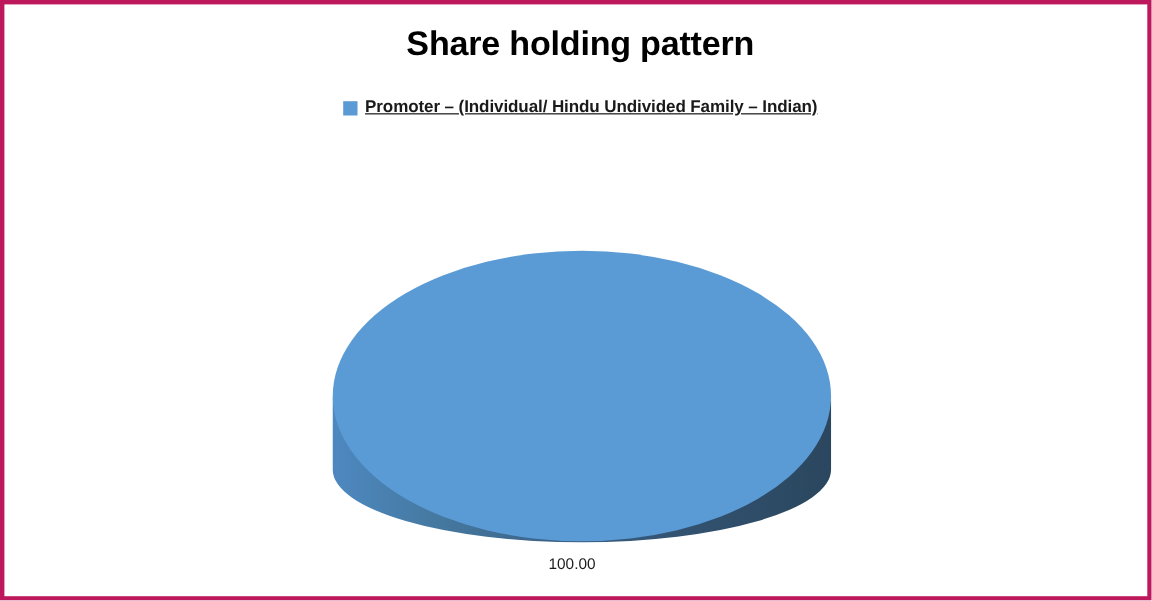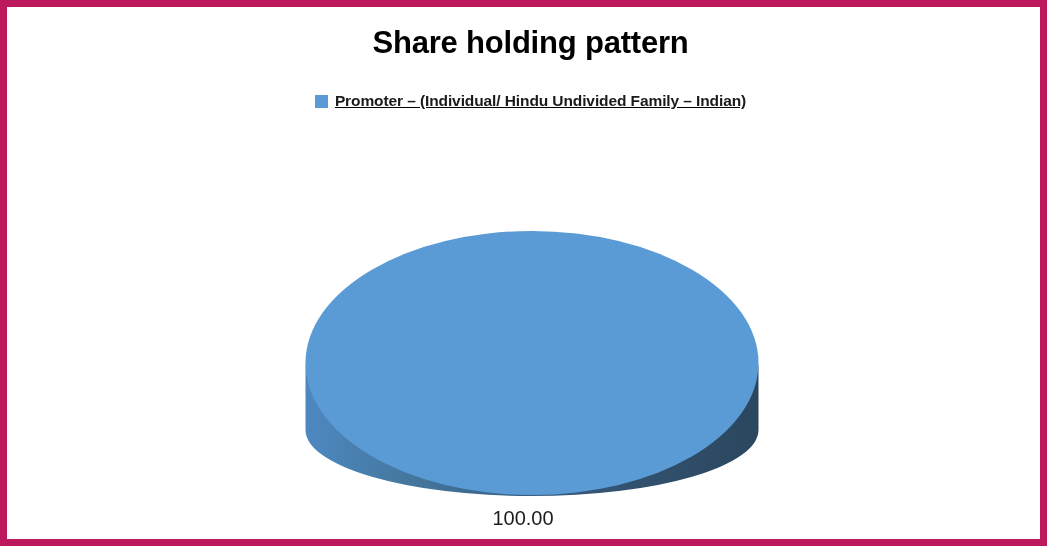--- a/index.html
+++ b/index.html
@@ -10,21 +10,21 @@
   body {
     font-family: "Liberation Sans", sans-serif;
   }
 
   #chart-frame {
     position: relative;
     width: 1047px;
     height: 546px;
     box-sizing: border-box;
     background: #ffffff;
-    border: 7px solid #be185d;
+    border: 4px solid #be185d;
     overflow: hidden;
   }
 
   
   #chart-title {
     position: absolute;
     left: 0;
     top: 17px;
     width: 1047px;
     text-align: center;
@@ -80,21 +80,21 @@
     top: 0;
   }
 
   
   #data-label-100 {
     position: absolute;
     left: 0;
     top: 500px;
     width: 1032px;
     text-align: center;
-    font-size: 20px;
+    font-size: 14px;
     font-weight: normal;
     color: #1c1c1c;
     white-space: nowrap;
   }
 </style>
 </head>
 <body>
 
 <div id="chart-frame">
 

